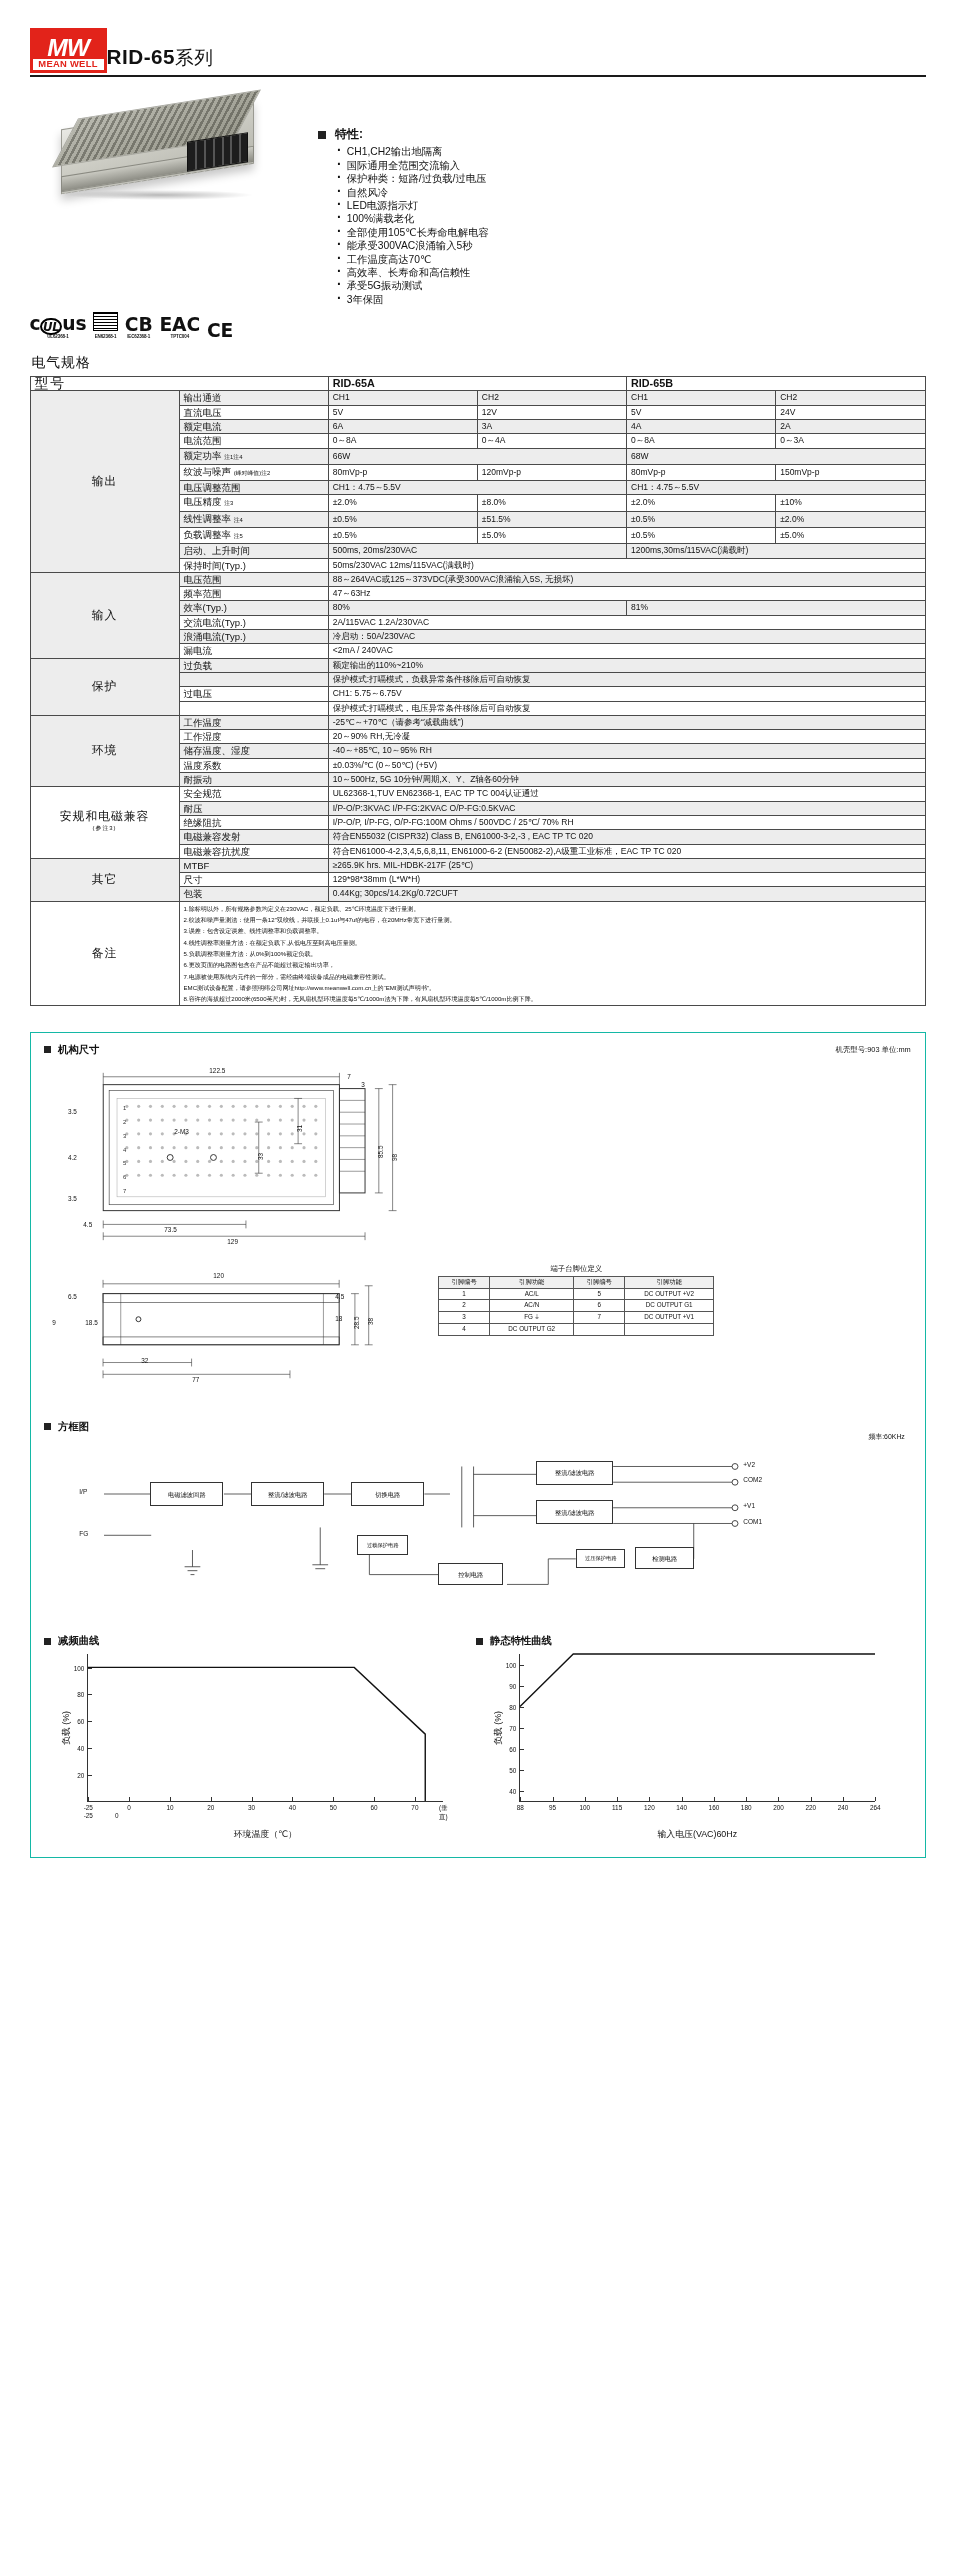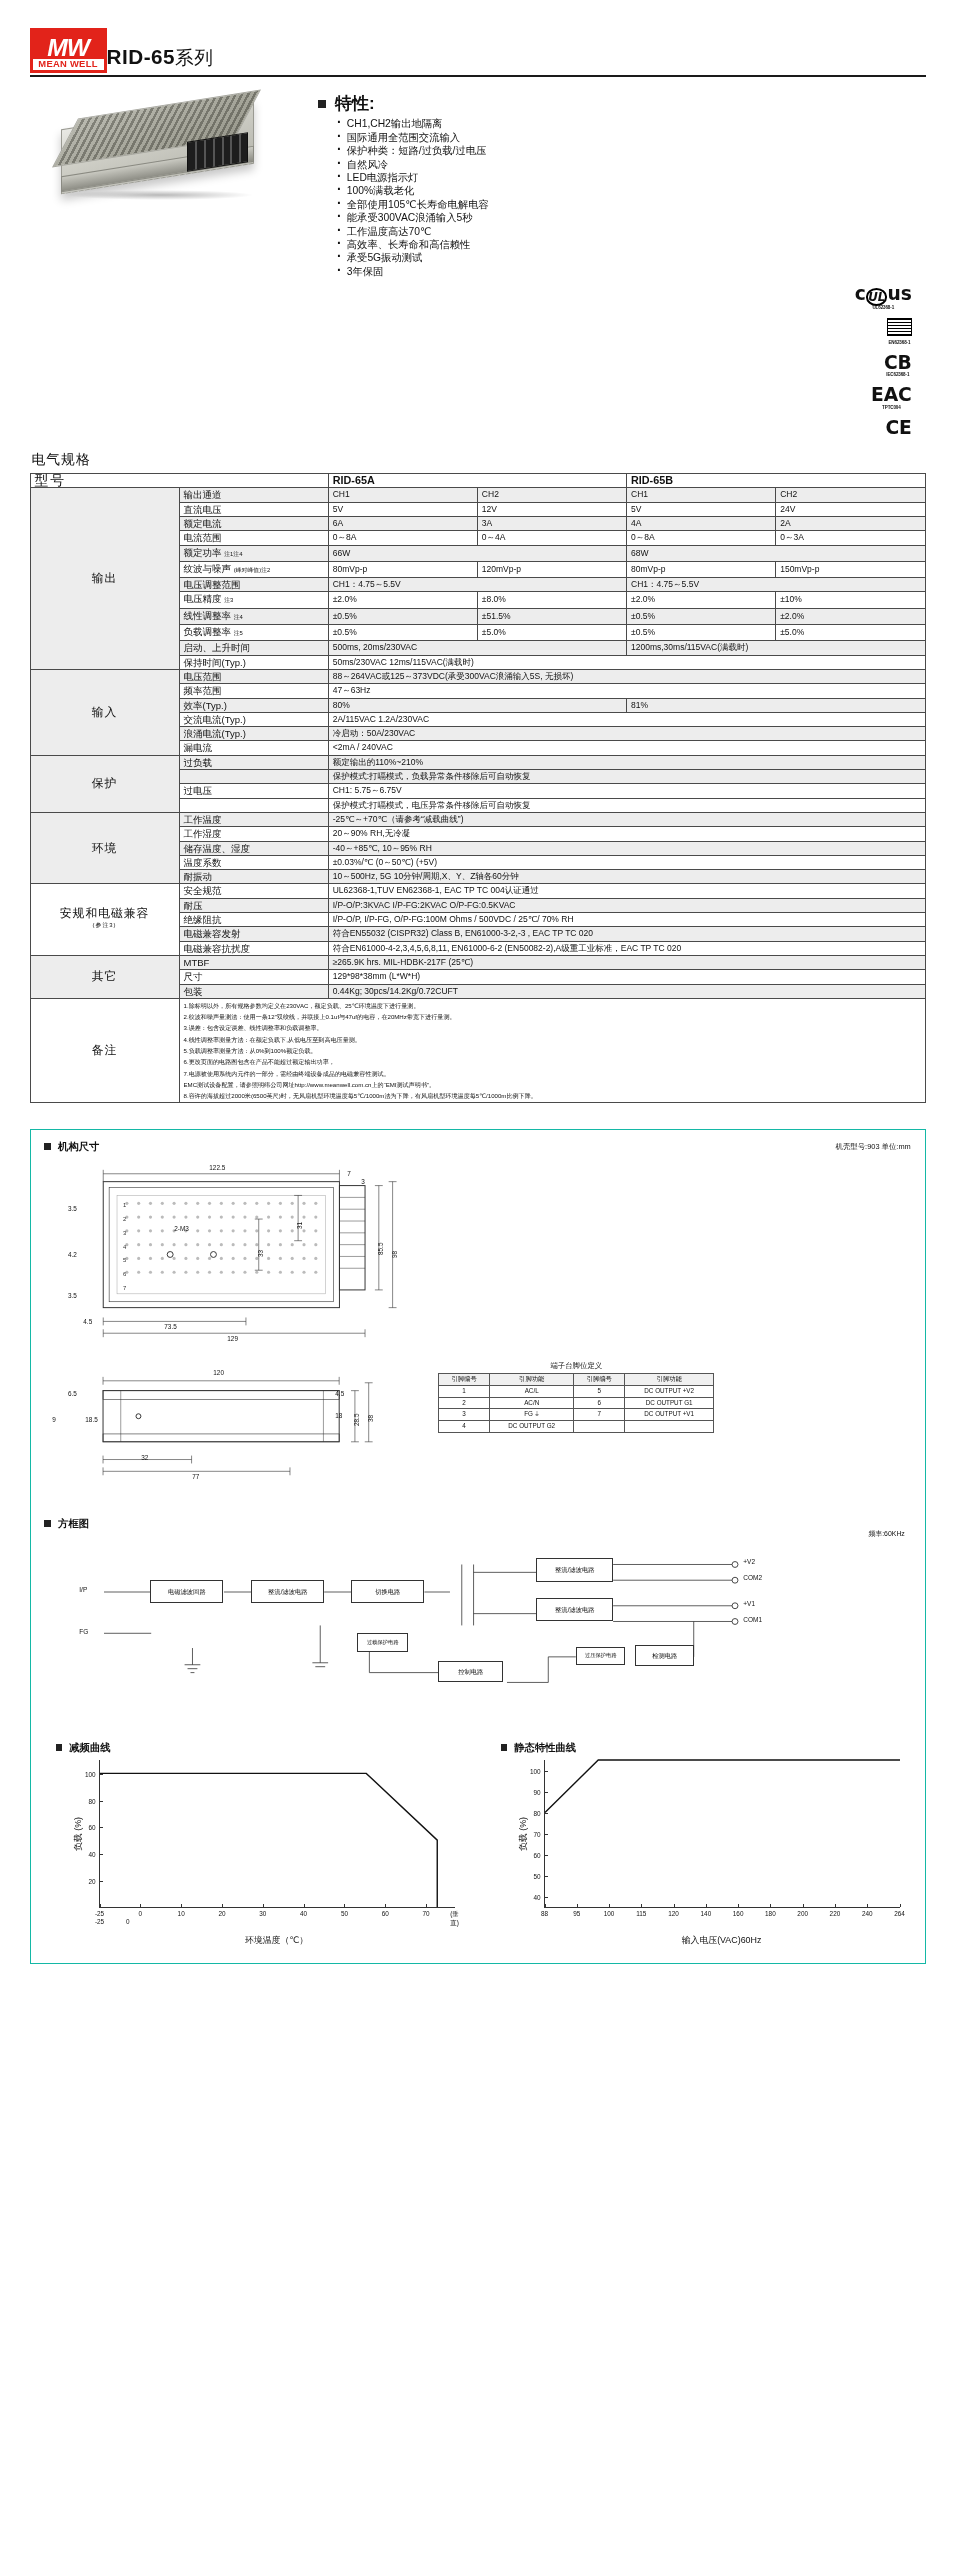--- a/index.html
+++ b/index.html
@@ -66,32 +66,32 @@
     position:absolute; left:21.7px; top:73px; width:193px; height:15.8px;
     background:linear-gradient(180deg,#c9c9c1,#8d8d85);
     transform:skewY(-9deg); border:1px solid #8a8a82;
   }
   .psu-shadow{
     position:absolute; left:27.6px; top:102px; width:187px; height:9.8px;
     background:radial-gradient(ellipse at center,rgba(0,0,0,.28),rgba(0,0,0,0) 70%);
   }
 
   .features { margin-left:33px; padding-top:3.9px; }
-  .feat-head { font-size:17px; font-weight:bold; display:flex; align-items:center; }
+  .feat-head { font-size:12px; font-weight:bold; display:flex; align-items:center;margin-top:34px; }
   .feat-head .sq { width:7.9px; height:7.9px; background:#222; display:inline-block; margin-right:8.9px; }
   .feat-list { list-style:none; margin:2px 0 0 17.7px; padding:0; }
   .feat-list li {
     font-size:10.3px; line-height:13.4px; position:relative; padding-left:10.8px; white-space:nowrap;
   }
   .feat-list li:before {
     content:"·"; position:absolute; left:1px; top:-1px; font-size:13.8px; font-weight:bold;
   }
 
   
-  .certs { display:flex; align-items:flex-end; gap:6.9px; margin:5.9px 13.8px 0 0;flex-direction:column; }
+  .certs { display:flex; align-items:flex-end; gap:6.9px; margin:5.9px 13.8px 0 0; }
   .cert { text-align:center; font-size:4.5px; font-weight:bold; letter-spacing:-0.1px; line-height:5.9px; }
   .cert .glyph { font-size:18.7px; font-weight:bold; line-height:19.7px; font-family:"DejaVu Sans",sans-serif; }
   .ul-mark {
     display:inline-block; border:2.2px solid #000; border-radius:50%;
     width:21.7px; height:17.7px; line-height:14.8px; font-size:11.8px; font-weight:bold;
     font-style:italic; position:relative; top:1px;
   }
   .tuv-box { width:24.6px; height:18.7px; border:1.6px solid #000; display:inline-block;
              background:repeating-linear-gradient(180deg,#000 0 1px,#fff 1px 3px); }
 
@@ -136,21 +136,21 @@
   .blk { position:relative; height:172px; margin-top:3.9px; }
   .bx {
     position:absolute; border:1px solid #333; background:#fff;
     font-size:6.3px; display:flex; align-items:center; justify-content:center;
     text-align:center; line-height:7.5px; padding:1px;
   }
   .blabel { position:absolute; font-size:6.5px; }
   .freqlbl { position:absolute; right:5.9px; top:-2px; font-size:6.9px; }
 
   
-  .charts { display:flex; gap:46px; margin-top:34px;justify-content:center; }
+  .charts { display:flex; gap:33px; margin-top:25px; }
   .chart-wrap { width:399px; }
   .chart-head { font-size:10.3px; font-weight:bold; display:flex; align-items:center; margin-bottom:5.9px; }
   .chart-head .sq { width:6.9px; height:6.9px; background:#222; display:inline-block; margin-right:6.9px; }
   .plot { position:relative; height:148px; margin-left:43px; border-left:1.2px solid #333; border-bottom:1.2px solid #333; }
   .plot .gl { position:absolute; background:#333; }
   .ytick { position:absolute; font-size:6.4px; right:100%; margin-right:3.9px; transform:translateY(-50%); }
   .xtick { position:absolute; font-size:6.4px; top:100%; margin-top:3px; transform:translateX(-50%); }
   .ylab { position:absolute; left:-39px; top:50%; transform:translateY(-50%) rotate(-90deg); font-size:8.9px; white-space:nowrap; }
   .xlab { text-align:center; font-size:8.9px; margin-top:25.6px; margin-left:43px; }
   .curve { position:absolute; left:0; top:0; width:100%; height:100%; overflow:visible; }

